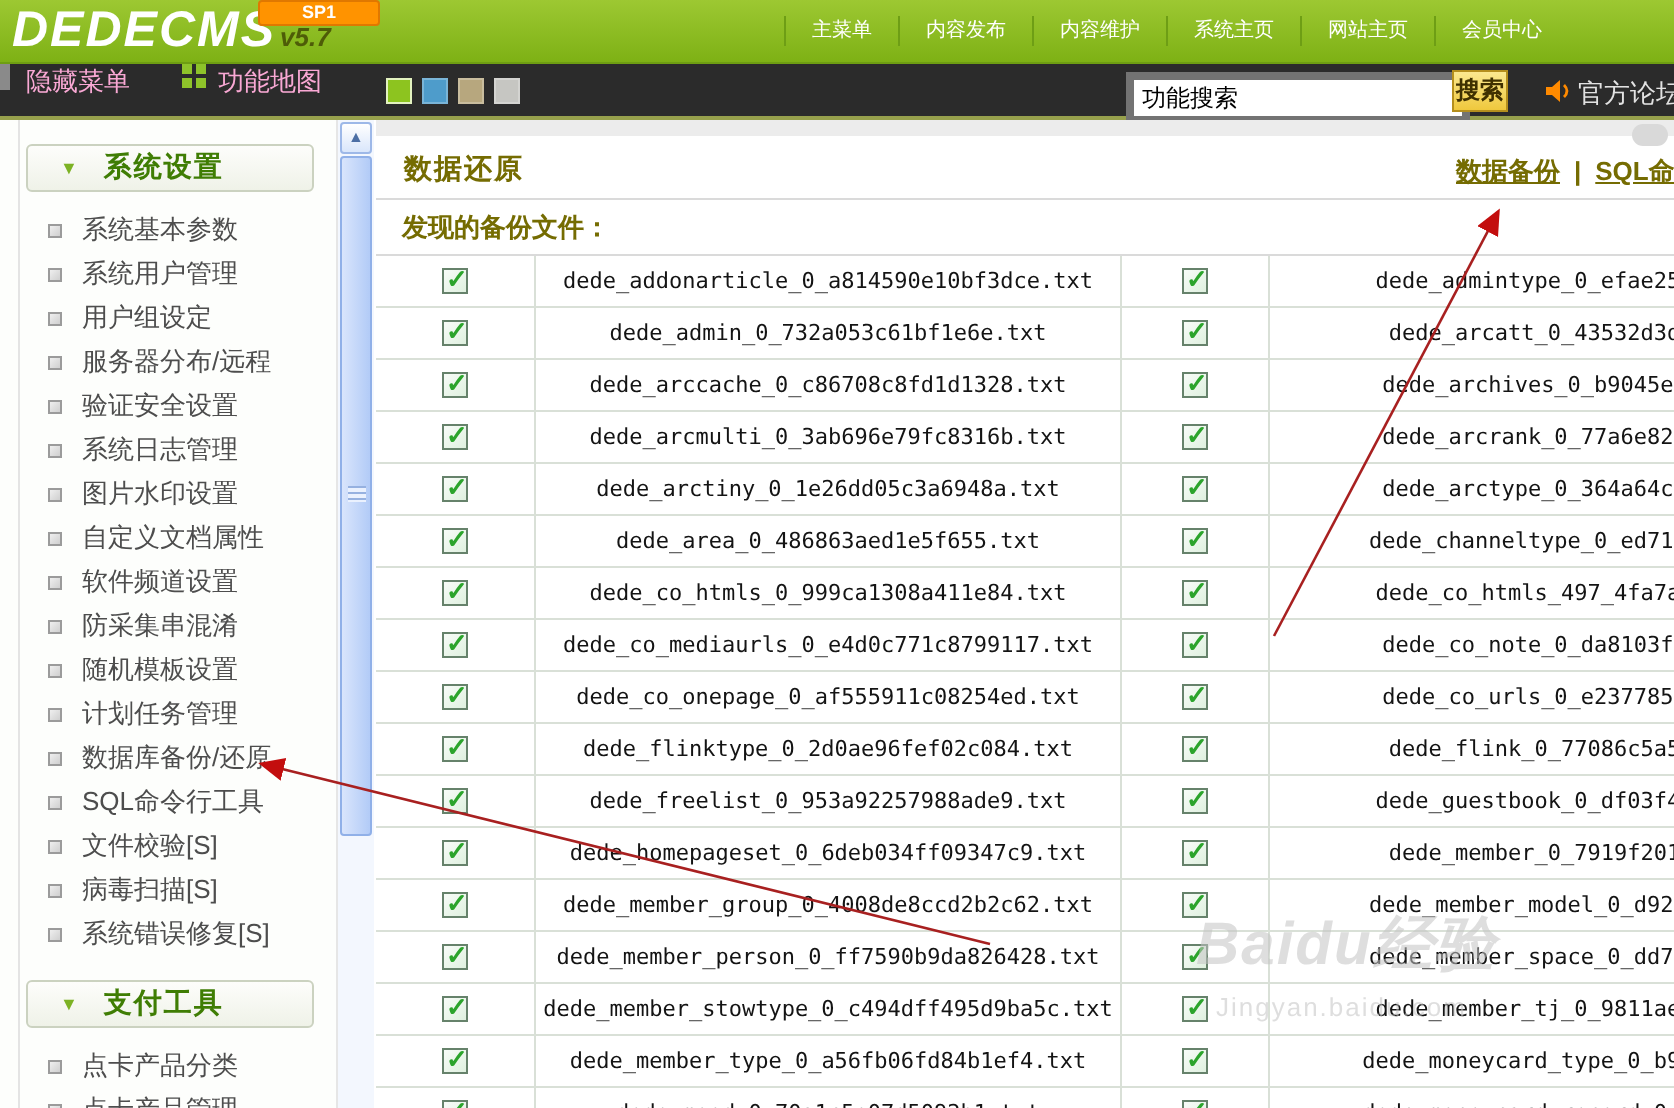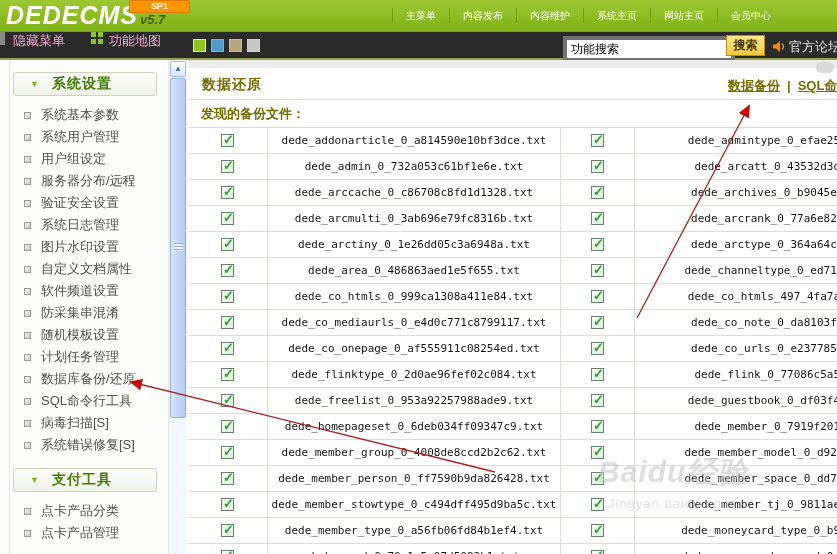--- a/index.html
+++ b/index.html
@@ -26,21 +26,21 @@
   .tb-left{position:absolute;left:0;top:0;height:26px;display:flex;color:#f9a8d4;font-size:13px;}
   .tb-sliver{width:5px;height:13px;background:#8a8a8a;margin-left:0;}
   .tb-hide{margin-left:8px;cursor:pointer;}
   .tb-grid{margin-left:26px;display:inline-flex;cursor:pointer;}
   .tb-map{margin-left:5px;cursor:pointer;}
   .swatches{margin-left:32px;display:flex;align-items:center;}
   .swatch{width:13px;height:13px;margin-right:5px;border:1px solid rgba(255,255,255,.25);box-sizing:border-box;cursor:pointer;}
   .swatch.selected{border:1px solid #E3F2C0;}
   .tb-search{position:absolute;left:563px;top:4px;width:156px;height:18px;border:4px solid #737373;
     background:#fff;font-size:12px;color:#000;padding:0 4px;font-family:"Liberation Sans",sans-serif;}
-  .tb-btn{position:absolute;left:726px;top:3px;width:39px;height:21px;
+  .tb-btn{position:absolute;left:726px;top:3px;width:28px;height:21px;
     background:linear-gradient(#FBE88F,#EFC83D);border:1px solid #B58F1D;
     font-size:12px;font-weight:bold;color:#3F3000;cursor:pointer;padding:0;}
   .tb-speaker{position:absolute;left:772px;top:7px;}
   .tb-forum{position:absolute;left:789px;top:6px;font-size:13px;color:#E2E2E2;cursor:pointer;white-space:nowrap;}
   
   .content{position:absolute;top:60px;left:0;right:0;bottom:0;background:#fff;}
   
   .sidebar{position:absolute;left:0;top:0;width:168px;height:100%;background:#FDFEFC;}
   .side-frame-line{position:absolute;left:9px;top:0;bottom:0;width:1px;background:#E4E4E4;}
   .side-header{margin:12px 0 8px 13px;width:144px;height:24px;display:flex;align-items:center;
@@ -200,20 +200,24 @@
         <div class="side-item">
           <span class="bullet"></span>
           <span class="side-label">数据库备份/还原</span>
         </div>
         <div class="side-item">
           <span class="bullet"></span>
           <span class="side-label">SQL命令行工具</span>
         </div>
         <div class="side-item">
           <span class="bullet"></span>
+          <span class="side-label">文件校验[S]</span>
+        </div>
+        <div class="side-item">
+          <span class="bullet"></span>
           <span class="side-label">病毒扫描[S]</span>
         </div>
         <div class="side-item">
           <span class="bullet"></span>
           <span class="side-label">系统错误修复[S]</span>
         </div>
         <div class="side-header">
           <span class="side-arrow">▼</span>
           <span class="side-title">支付工具</span>
         </div>

